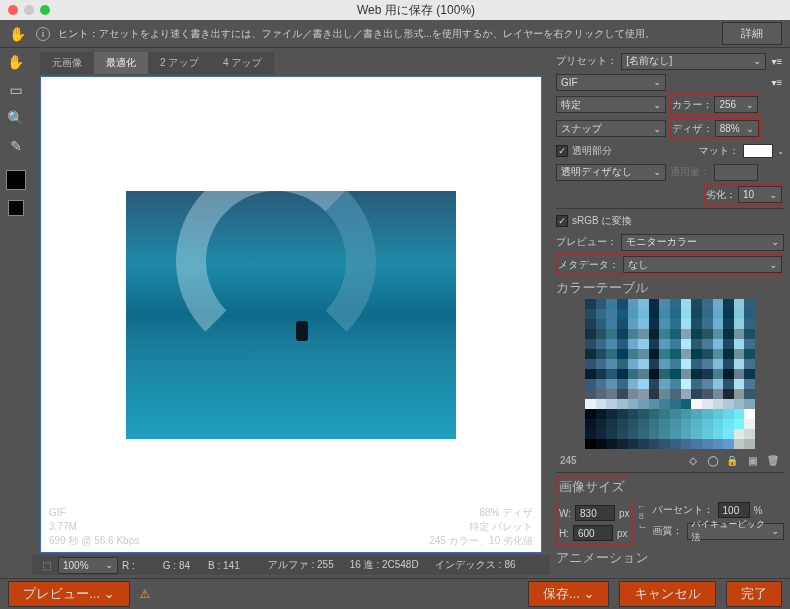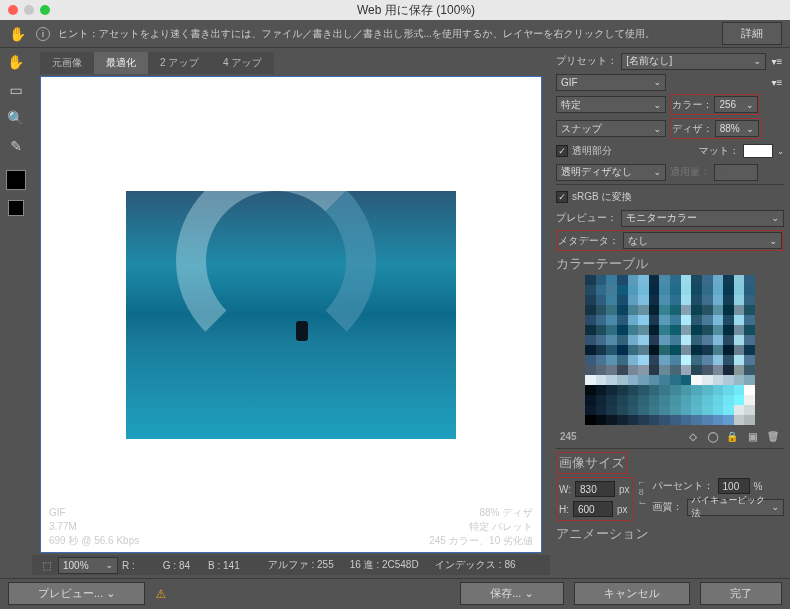--- a/index.html
+++ b/index.html
@@ -34,21 +34,21 @@
 .sel::after { content: "⌄"; font-size: 9px; }
 .inp { background: #3a3a3a; border: 1px solid #222; color: #ddd; padding: 1px 4px; width: 40px; font-size: 10px; height: 16px; }
 .chk { width: 12px; height: 12px; background: #3a3a3a; border: 1px solid #222; display: inline-flex; align-items: center; justify-content: center; font-size: 9px; }
 .hl { border: 1px solid #a03030; padding: 1px; }
 .section-title { color: #bbb; font-size: 13px; margin: 4px 0 2px 0; }
 .colortable { width: 170px; height: 150px; margin: 2px auto; display: grid; grid-template-columns: repeat(16, 1fr); grid-auto-rows: 1fr; gap: 0; }
 .ct-cell { border: 0; }
 .ct-tools { display: flex; align-items: center; gap: 6px; padding: 2px 4px; color: #aaa; font-weight: bold; }
 .ct-tools .sp { flex: 1; }
 .bottom { height: 30px; background: #535353; border-top: 1px solid #3a3a3a; display: flex; align-items: center; padding: 0 8px; gap: 10px; }
-.foot-btn { background: #737373; border: 1px solid #333; padding: 3px 29px; color: #ddd; font-size: 11px; }
+.foot-btn { background: #c2410c; border: 1px solid #333; padding: 3px 14px; color: #ddd; font-size: 13px; }
 .foot-btn.drop::after { content: " ⌄"; }
 .warn { color: #f5a623; font-size: 12px; }
 .sp { flex: 1; }
 .divider { height: 1px; background: #3a3a3a; margin: 3px 0; }
 .iconbtn { width: 14px; height: 14px; display: inline-flex; align-items: center; justify-content: center; color: #aaa; }
 .link-icon { width: 12px; display: flex; flex-direction: column; align-items: center; font-size: 9px; color: #aaa; }
 .colorswatch-white { width: 30px; height: 14px; background: #fff; border: 1px solid #333; }
 .menu-icon { width: 14px; text-align: center; }
 </style>
 </head>
@@ -150,20 +150,27 @@
       <span class="lbl">透明部分</span>
       <span class="sp"></span>
       <span class="lbl">マット：</span>
       <div class="colorswatch-white"></div>
       <span style="font-size:8px">⌄</span>
     </div>
     <div class="row">
       <div class="sel" style="flex:0 0 110px">透明ディザなし</div>
       <span class="lbl" style="color:#777">適用量：</span>
       <div class="sel" style="flex:0 0 44px;color:#555"></div>
+    </div>
+    <div class="row">
+      <span class="sp"></span>
+      <span class="hl" style="display:flex;align-items:center;gap:2px">
+        <span class="lbl">劣化：</span>
+        <div class="sel" style="flex:0 0 44px">10</div>
+      </span>
     </div>
     <div class="divider"></div>
     <div class="row">
       <span class="chk">✓</span>
       <span class="lbl">sRGB に変換</span>
     </div>
     <div class="row">
       <span class="lbl">プレビュー：</span>
       <div class="sel">モニターカラー</div>
     </div>

